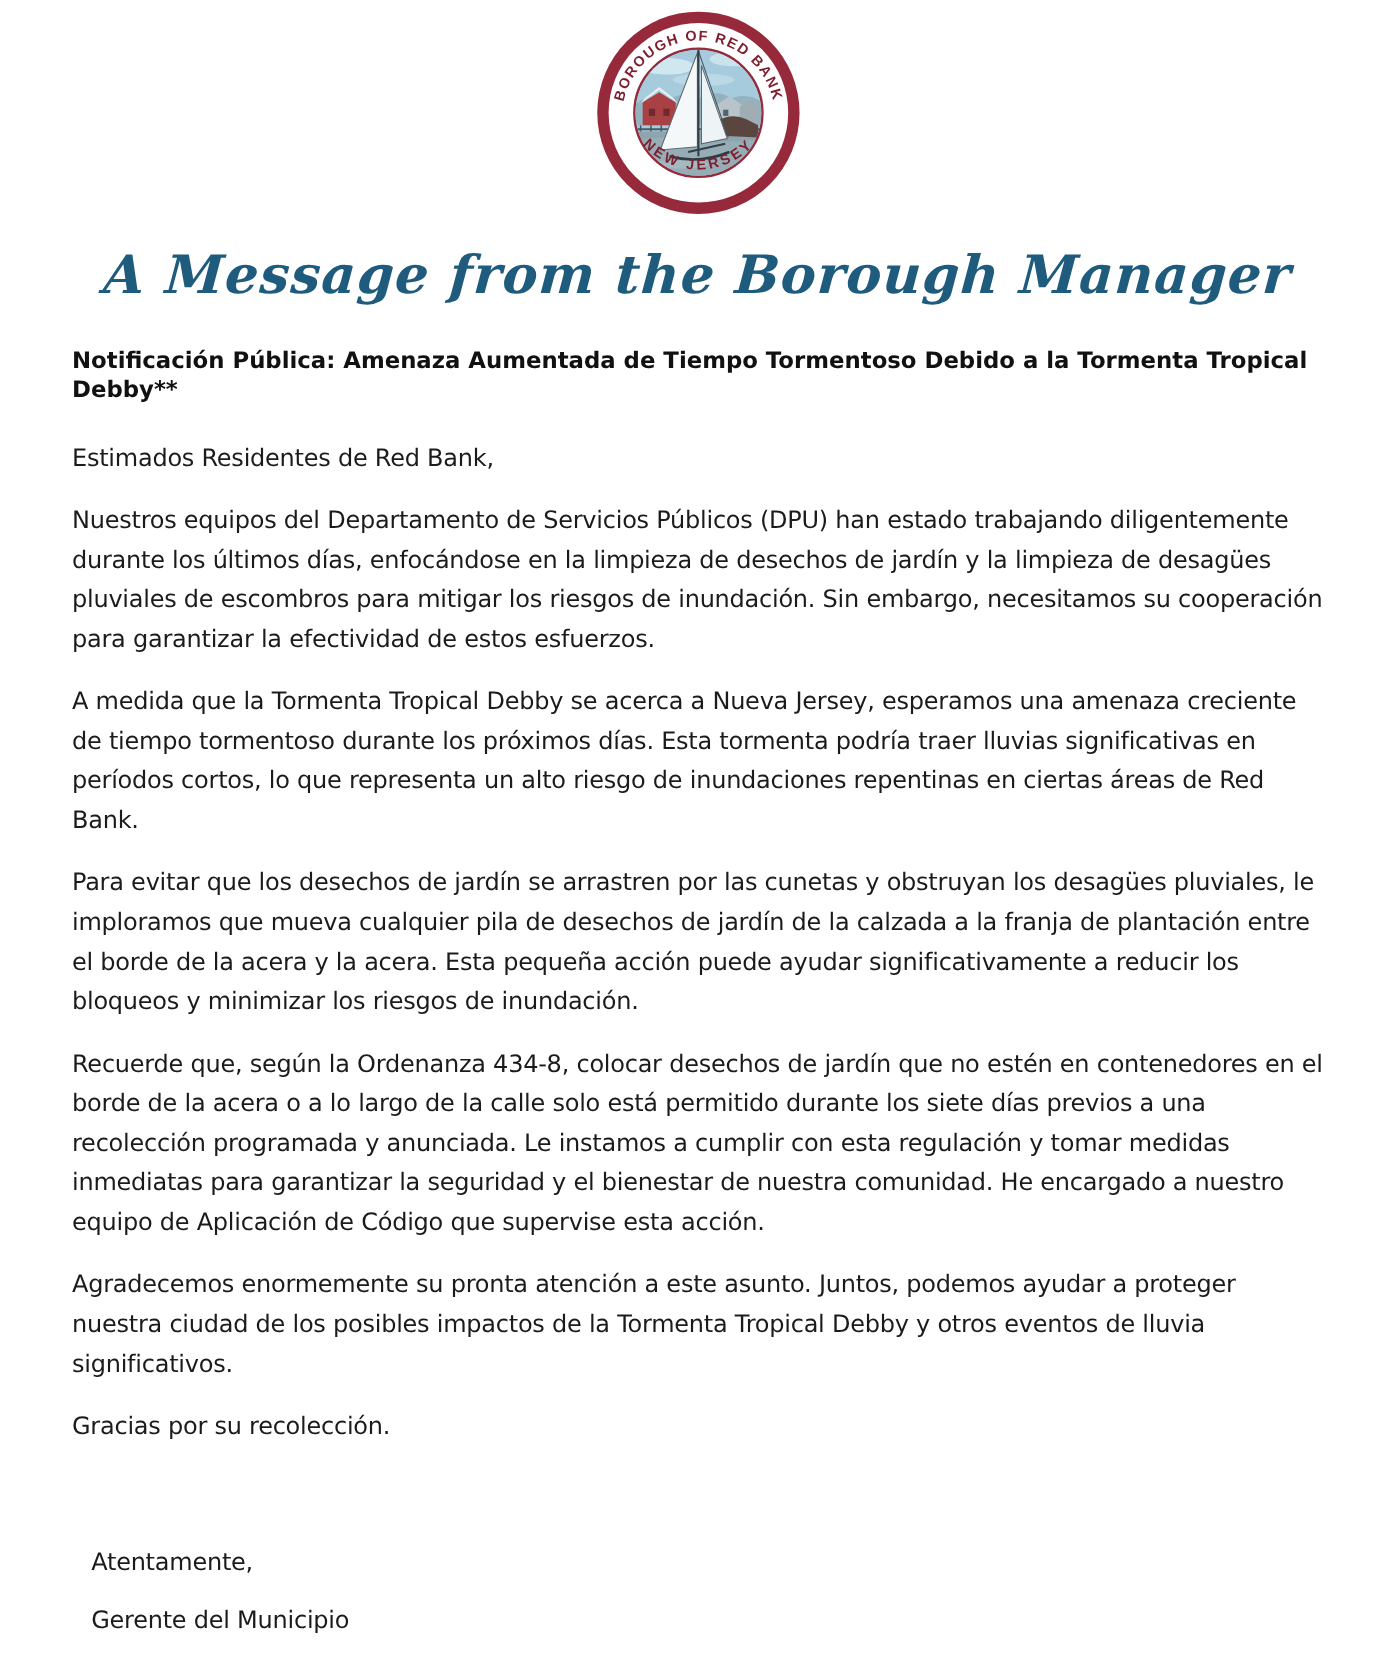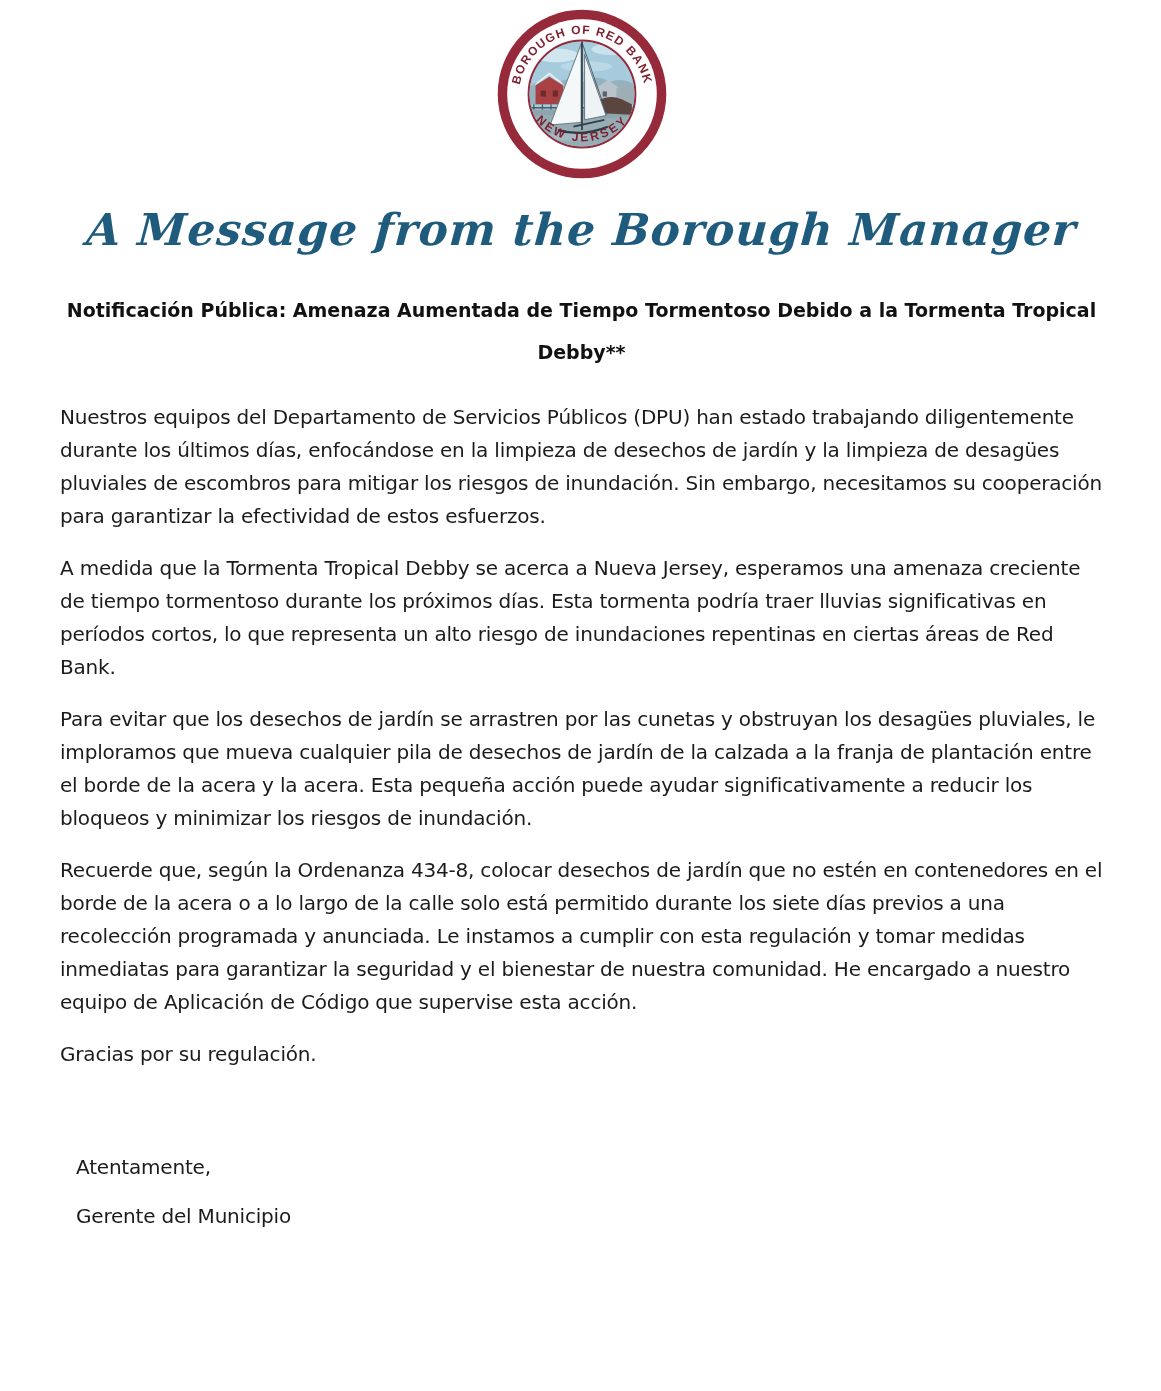--- a/index.html
+++ b/index.html
@@ -31,24 +31,24 @@
     font-style: italic;
     font-weight: bold;
     font-size: 44px;
     letter-spacing: 1px;
     color: #1e5b7d;
     transform: skewX(-4deg);
   }
   .notice-heading {
     margin: 34px auto 12px auto;
     max-width: 1048px;
-    text-align: center;
+    text-align: left;
     font-size: 19px;
     font-weight: bold;
-    line-height: 42px;
+    line-height: 24px;
     color: #111111;
   }
   .letter-body {
     margin-top: 28px;
     font-size: 20px;
     line-height: 33px;
     letter-spacing: -0.2px;
   }
   .letter-body p {
     margin: 0 0 19px 0;
@@ -133,25 +133,27 @@
         <textPath href="#arcBottom" startOffset="50%" text-anchor="middle">NEW JERSEY</textPath>
       </text>
     </svg>
   </div>
 
   <h1 class="script-title">A Message from the Borough Manager</h1>
 
   <h2 class="notice-heading">Notificación Pública: Amenaza Aumentada de Tiempo Tormentoso Debido a la Tormenta Tropical Debby**</h2>
 
   <div class="letter-body">
+    <p>Estimados Residentes de Red Bank,</p>
     <p>Nuestros equipos del Departamento de Servicios Públicos (DPU) han estado trabajando diligentemente durante los últimos días, enfocándose en la limpieza de desechos de jardín y la limpieza de desagües pluviales de escombros para mitigar los riesgos de inundación. Sin embargo, necesitamos su cooperación para garantizar la efectividad de estos esfuerzos.</p>
     <p>A medida que la Tormenta Tropical Debby se acerca a Nueva Jersey, esperamos una amenaza creciente de tiempo tormentoso durante los próximos días. Esta tormenta podría traer lluvias significativas en períodos cortos, lo que representa un alto riesgo de inundaciones repentinas en ciertas áreas de Red Bank.</p>
     <p>Para evitar que los desechos de jardín se arrastren por las cunetas y obstruyan los desagües pluviales, le imploramos que mueva cualquier pila de desechos de jardín de la calzada a la franja de plantación entre el borde de la acera y la acera. Esta pequeña acción puede ayudar significativamente a reducir los bloqueos y minimizar los riesgos de inundación.</p>
     <p>Recuerde que, según la Ordenanza 434-8, colocar desechos de jardín que no estén en contenedores en el borde de la acera o a lo largo de la calle solo está permitido durante los siete días previos a una recolección programada y anunciada. Le instamos a cumplir con esta regulación y tomar medidas inmediatas para garantizar la seguridad y el bienestar de nuestra comunidad. He encargado a nuestro equipo de Aplicación de Código que supervise esta acción.</p>
-    <p>Gracias por su regulación.</p>
+    <p>Agradecemos enormemente su pronta atención a este asunto. Juntos, podemos ayudar a proteger nuestra ciudad de los posibles impactos de la Tormenta Tropical Debby y otros eventos de lluvia significativos.</p>
+    <p>Gracias por su recolección.</p>
 
     <div class="signature-block">
       <p>Atentamente,</p>
       <p>Gerente del Municipio</p>
     </div>
   </div>
 
 </div>
 
 </body></html>

